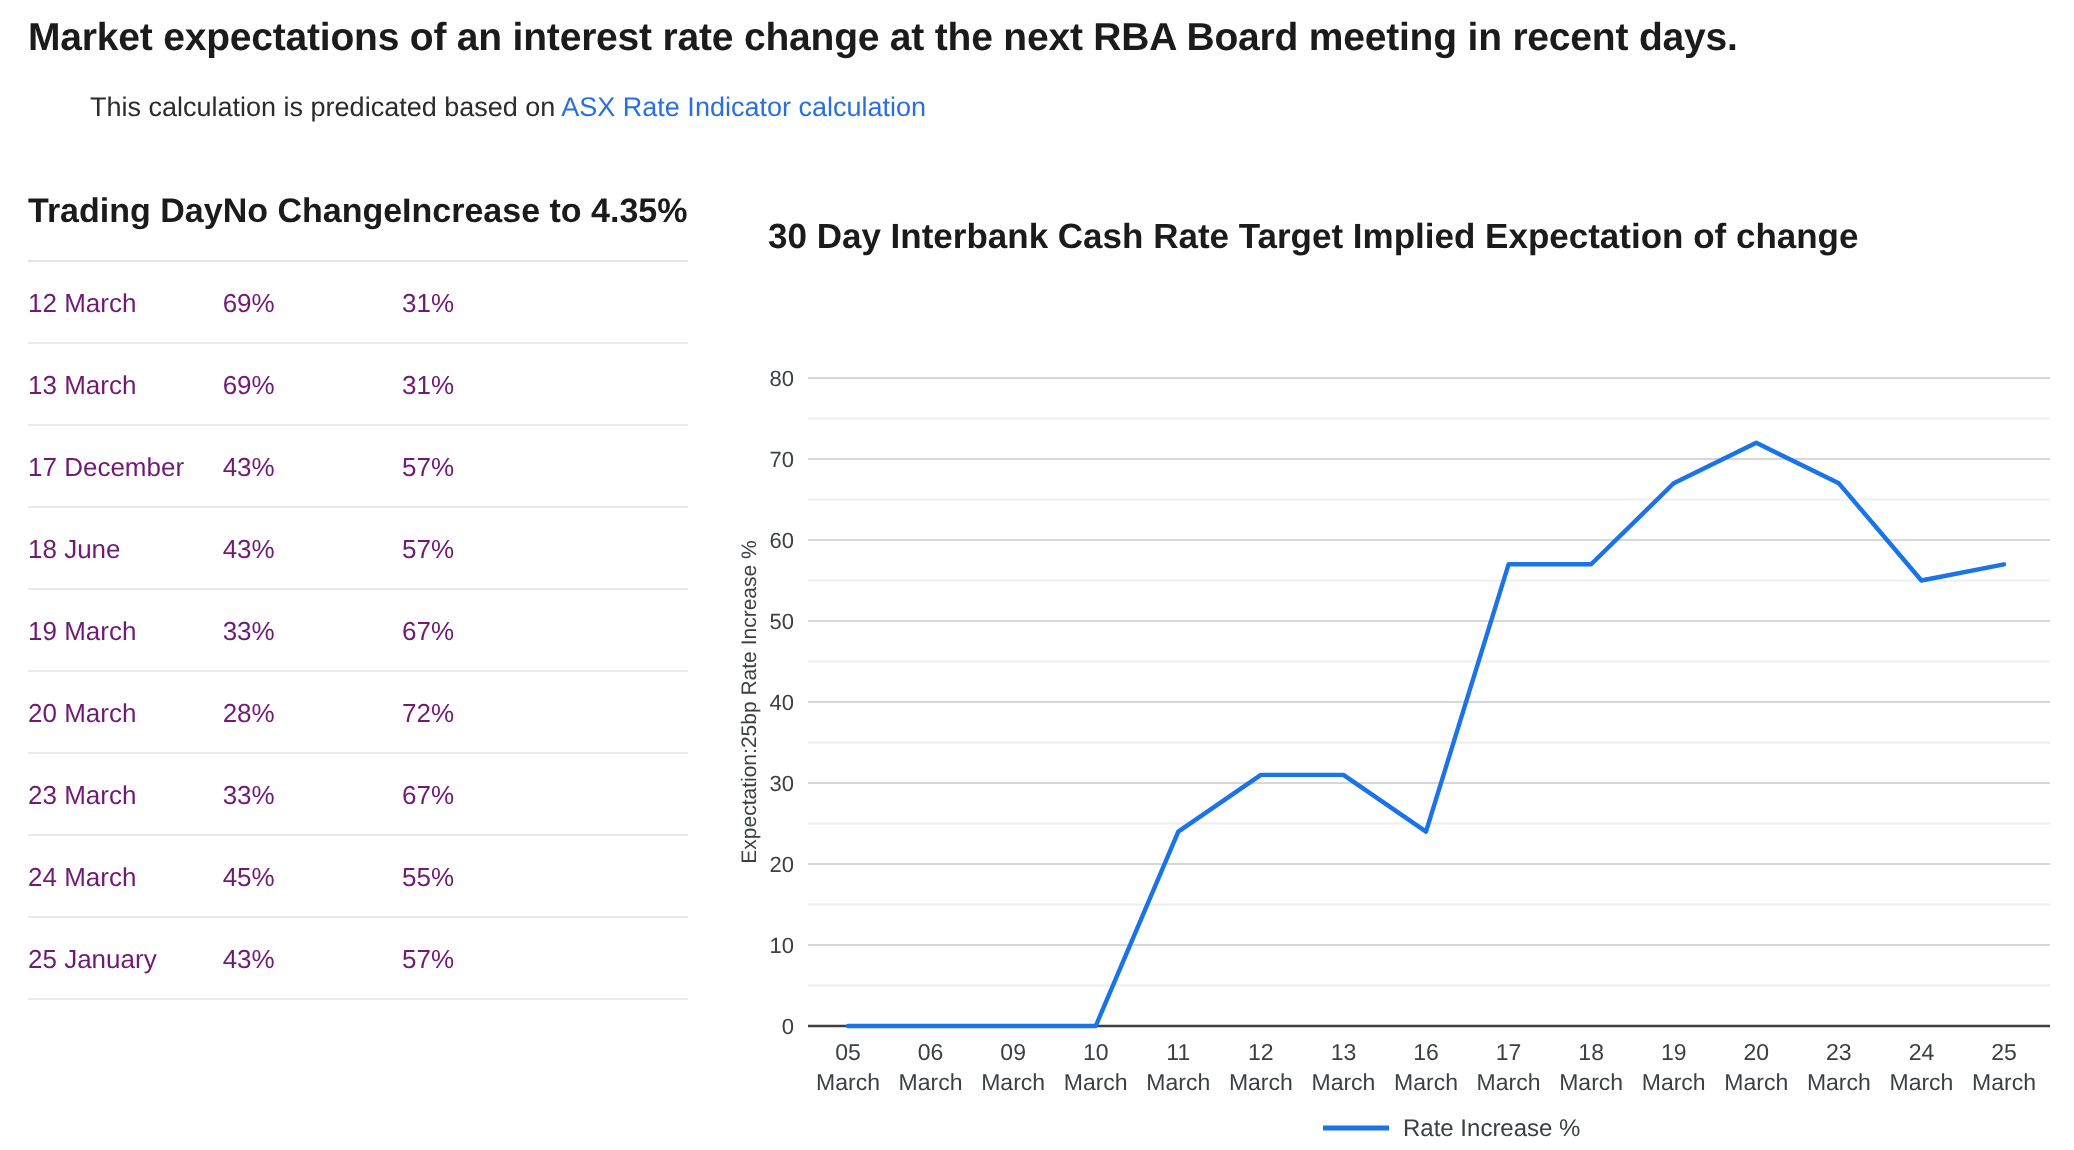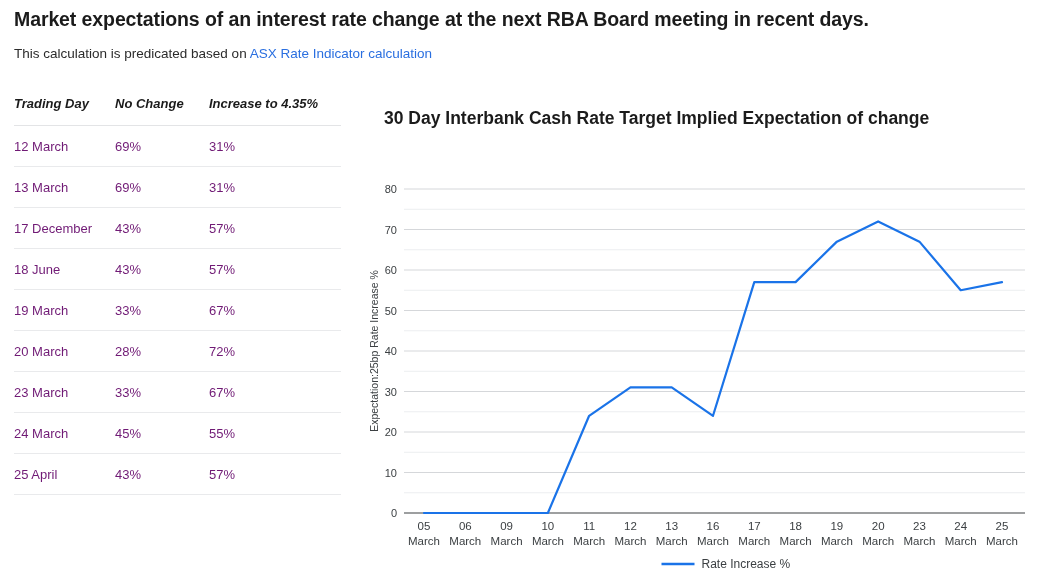--- a/index.html
+++ b/index.html
@@ -30,20 +30,21 @@
     color: #1b1b1b;
     line-height: 26px;
     margin: 0;
     padding: 0;
   }
   #subtitle-line {
     margin-top: 13px;
     font-size: 13.5px;
     color: #2b2b2b;
     line-height: 18px;
+    margin-left: 31px;
   }
   #subtitle-link {
     color: #2a6fe0;
     text-decoration: none;
     cursor: pointer;
   }
 
   
   #rates-table-wrap {
     position: absolute;
@@ -51,27 +52,26 @@
     top: 92px;
     width: 327px;
   }
   table#rates-table {
     border-collapse: collapse;
     width: 100%;
     font-size: 12.5px;
   }
   table#rates-table th {
     text-align: left;
-    font-size: 13px;
+    font-size: 17px;
     font-weight: bold;
     color: #1b1b1b;
     padding: 4px 0 14px 0;
     border-bottom: 1px solid #e3e4e6;
     white-space: nowrap;
-    font-style: italic;
   }
   table#rates-table td {
     text-align: left;
     font-size: 13px;
     color: #701a75;
     padding: 12px 0 12px 0;
     height: 16px;
     border-bottom: 1px solid #e9eaec;
     white-space: nowrap;
   }
@@ -186,21 +186,21 @@
           <td class="col-day">23 March</td>
           <td class="col-nochg">33%</td>
           <td class="col-inc">67%</td>
         </tr>
         <tr>
           <td class="col-day">24 March</td>
           <td class="col-nochg">45%</td>
           <td class="col-inc">55%</td>
         </tr>
         <tr>
-          <td class="col-day">25 April</td>
+          <td class="col-day">25 January</td>
           <td class="col-nochg">43%</td>
           <td class="col-inc">57%</td>
         </tr>
       </tbody>
   </table>
 </div>
 
 <div id="chart-panel">
   <div id="chart-title">30 Day Interbank Cash Rate Target Implied Expectation of change</div>
   <div id="plot-region">

